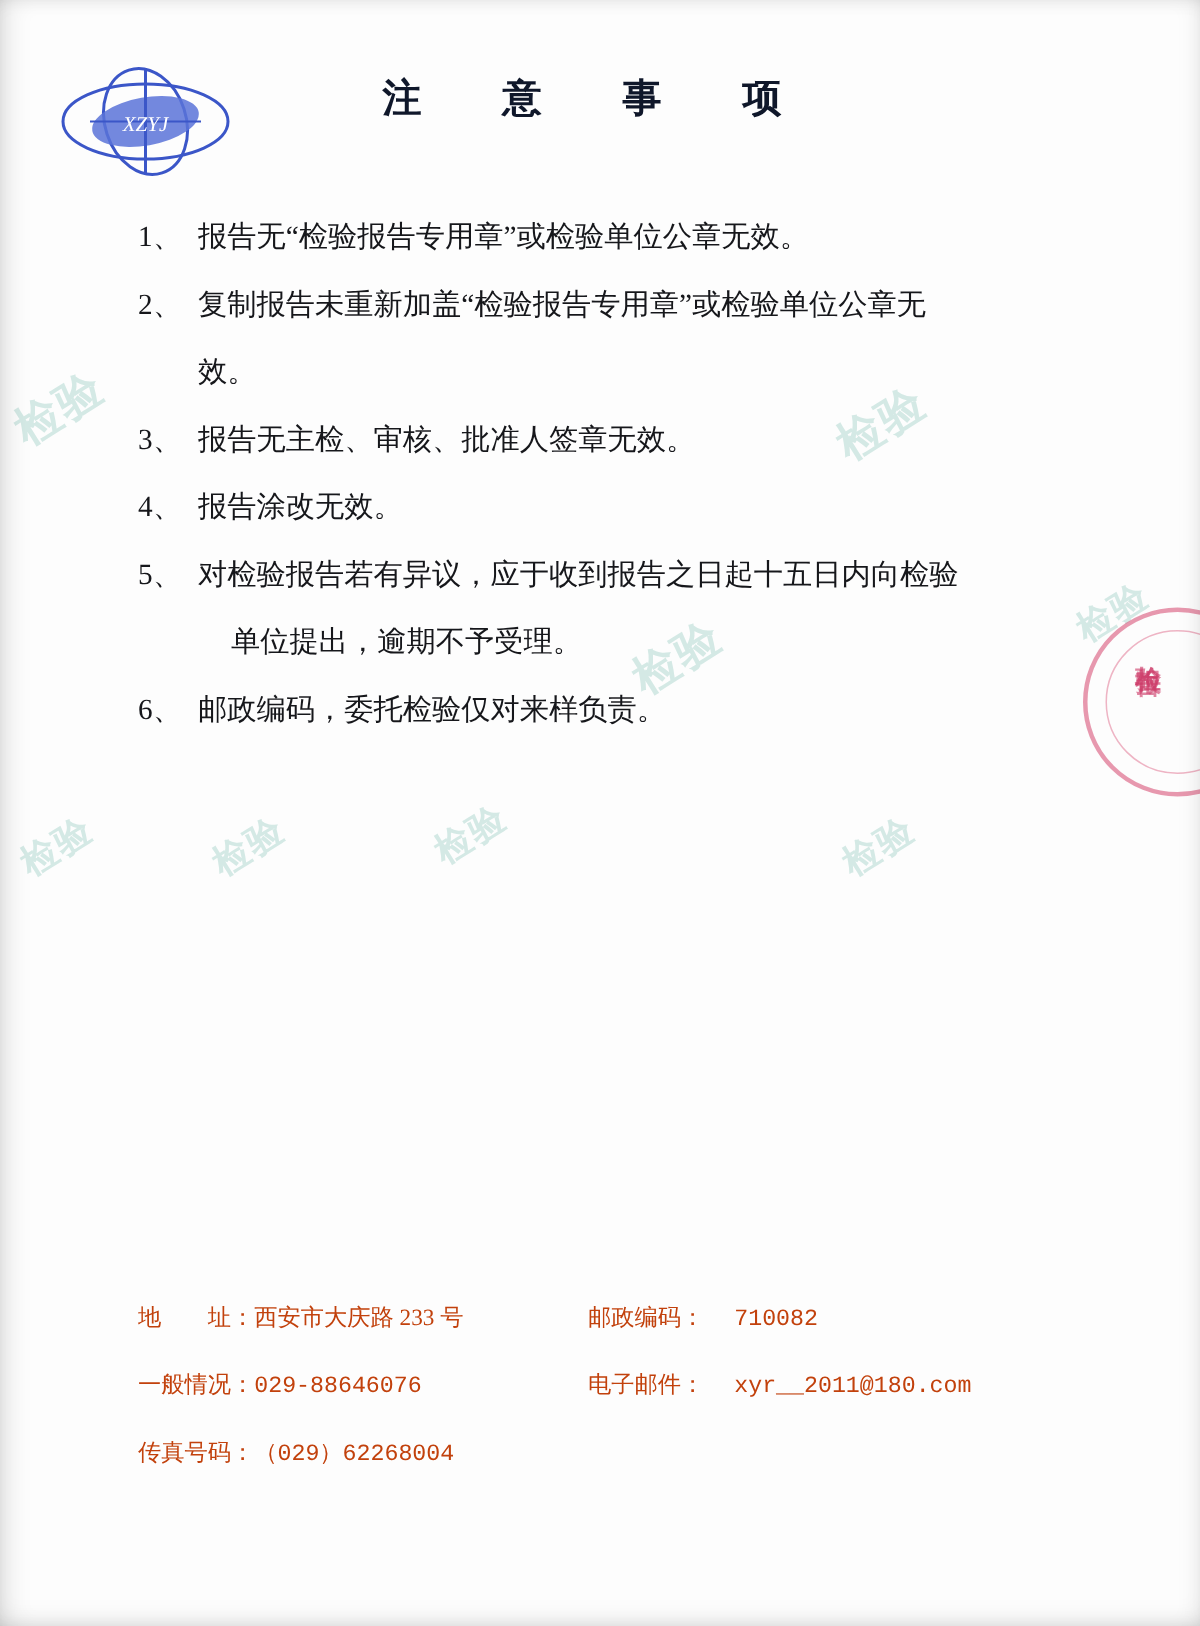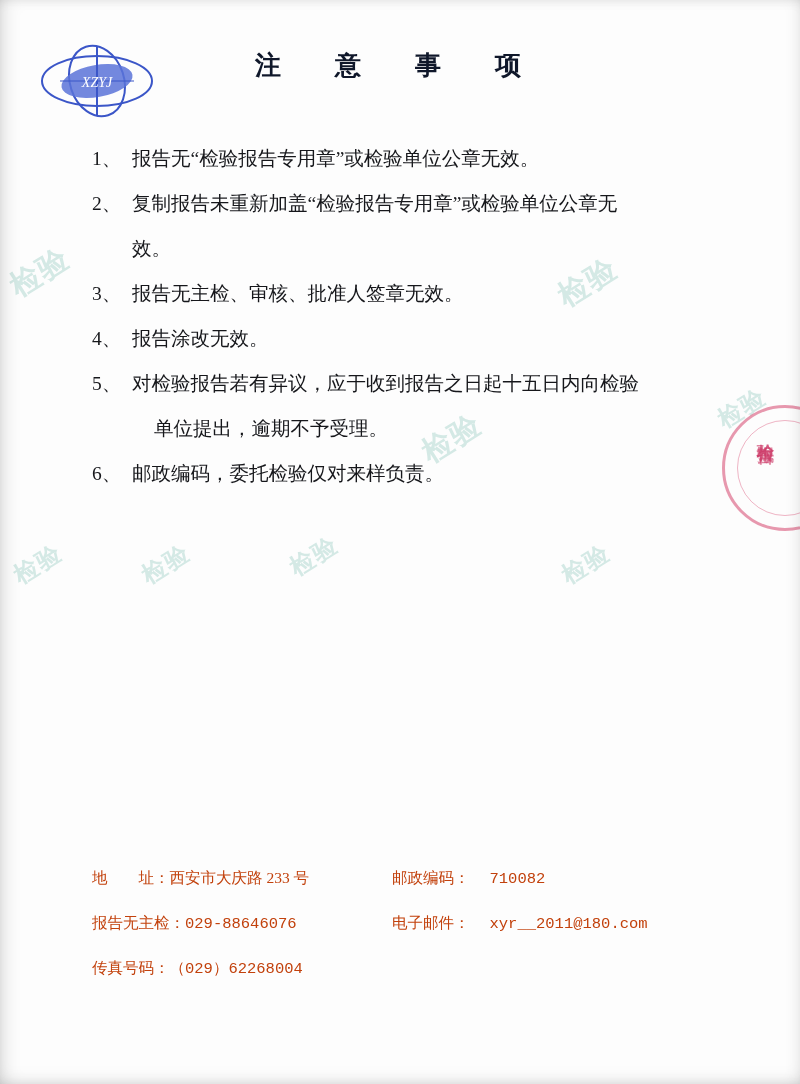--- a/index.html
+++ b/index.html
@@ -263,21 +263,21 @@
         <span class="foot-value">西安市大庆路 233 号</span>
       </span>
       <span class="foot-col-right">
         <span class="foot-label">邮政编码：</span>
         <span class="foot-value mono">710082</span>
       </span>
     </div>
 
     <div class="foot-row">
       <span class="foot-col-left">
-        <span class="foot-label">报告无主检：</span>
+        <span class="foot-label">一般情况：</span>
         <span class="foot-value mono">029-88646076</span>
       </span>
       <span class="foot-col-right">
         <span class="foot-label">电子邮件：</span>
         <span class="foot-value mono">xyr__2011@180.com</span>
       </span>
     </div>
 
     <div class="foot-row">
       <span class="foot-col-left">

